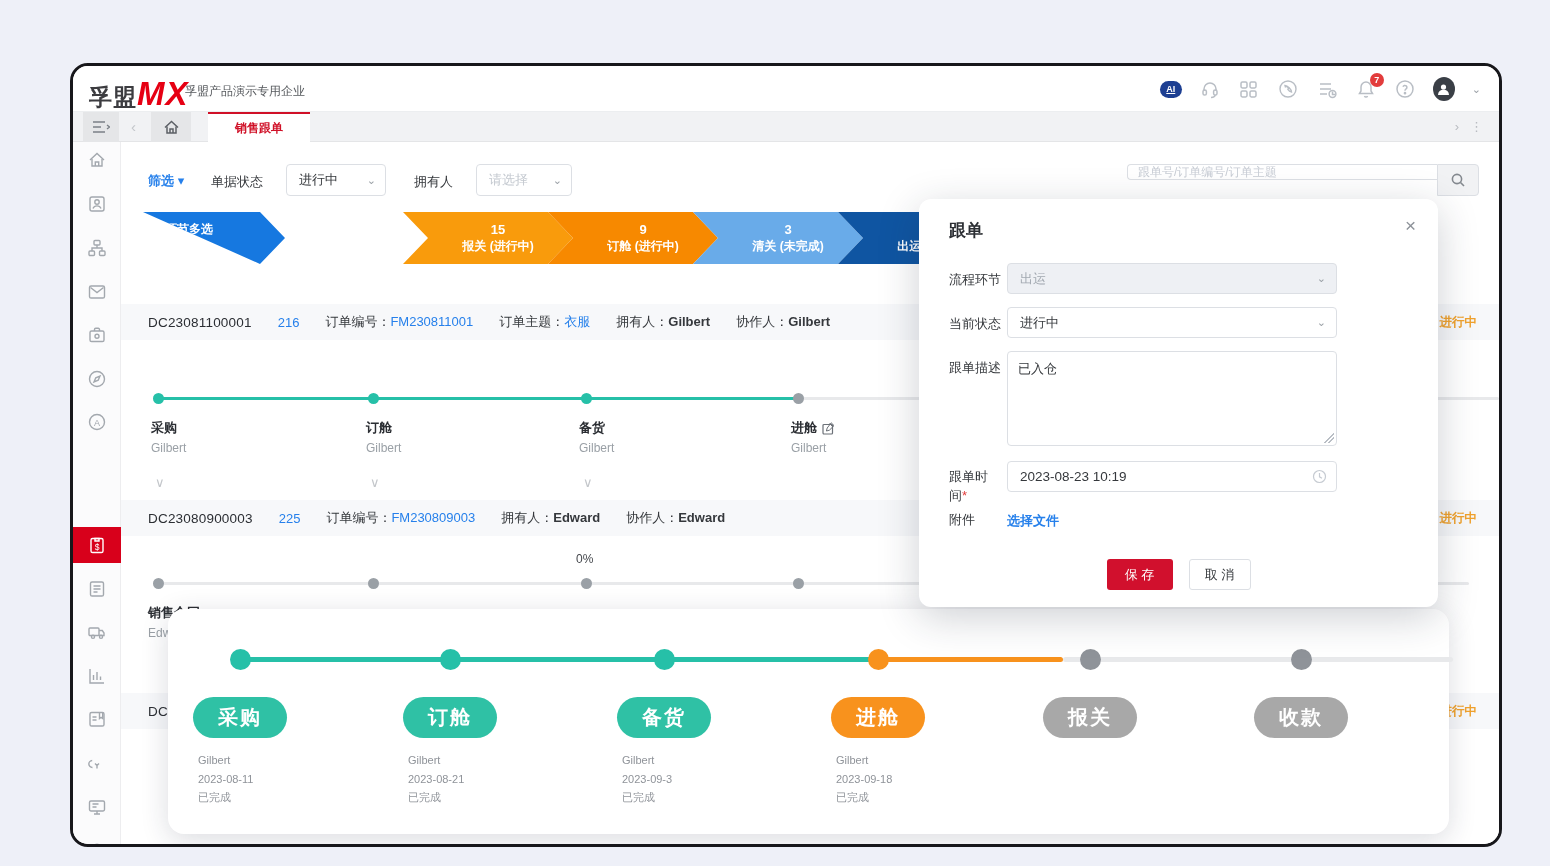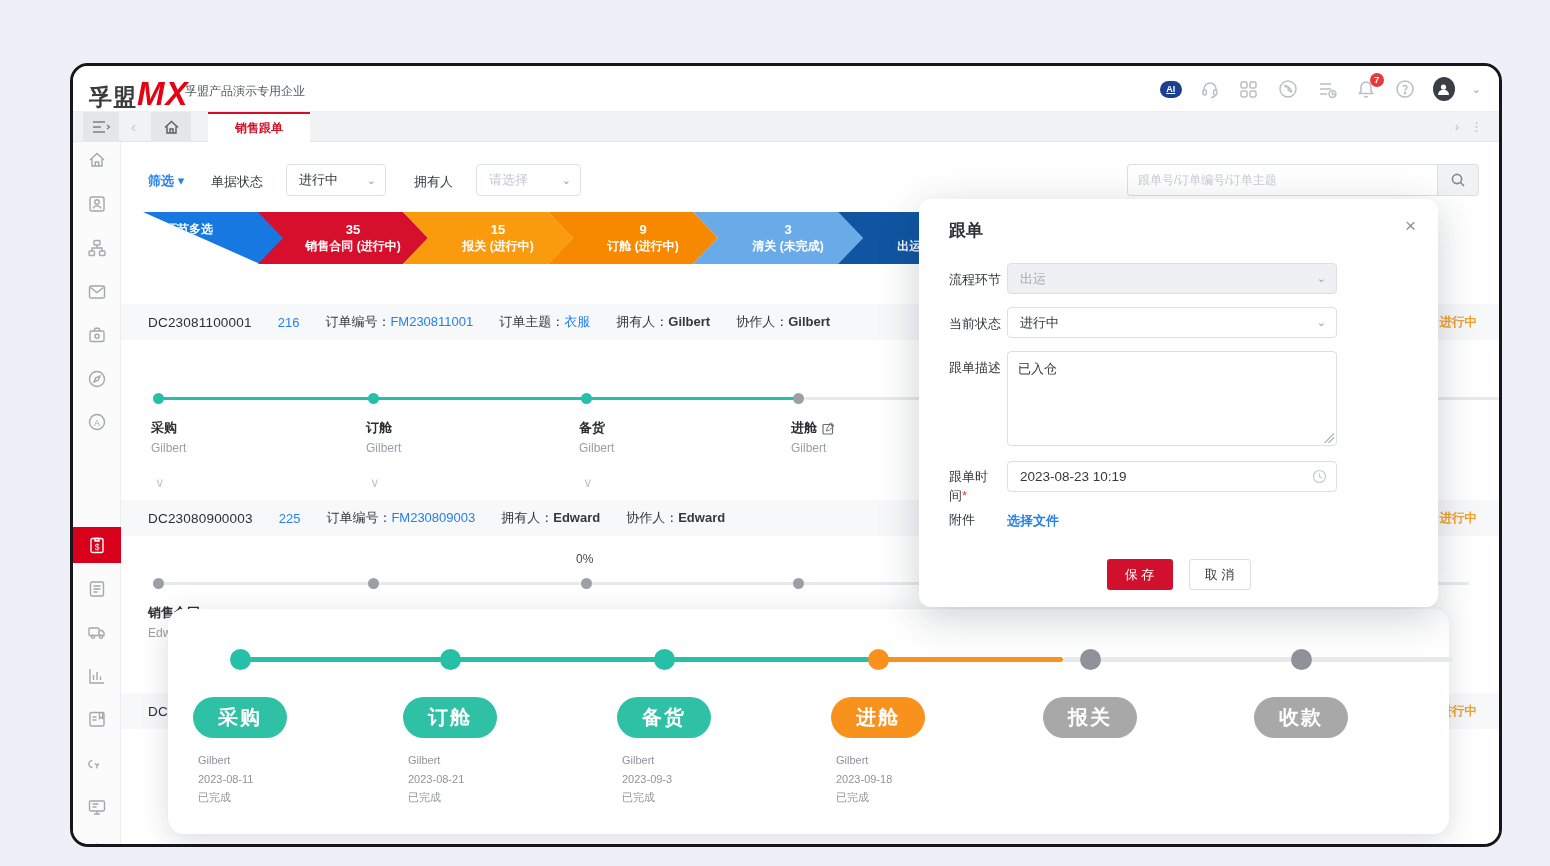--- a/index.html
+++ b/index.html
@@ -36,21 +36,21 @@
   
   .content { position:absolute; left:48px; top:76px; right:0; bottom:0; background:#fff; }
 
   .filters { position:absolute; left:0; top:22px; right:0; height:32px; }
   .flt-link { position:absolute; left:27px; top:8px; color:#2680eb; font-size:13px; font-weight:bold; cursor:pointer; }
   .flt-label { position:absolute; top:9px; font-size:13px; color:#35383c; }
   .select { position:absolute; top:0; height:32px; border:1px solid #dcdfe4; border-radius:4px; background:#fff; font-size:13px; color:#35383c; display:flex; align-items:center; padding:0 26px 0 12px; }
   .select .car { position:absolute; right:9px; color:#9aa0a6; font-size:11px; }
   .placeholder { color:#c3c8cf; }
   .search-wrap { position:absolute; right:20px; top:0; display:flex; }
-  .search-input { width:310px; height:32px; border:1px solid #dcdfe4; border-right:none; border-radius:4px 0 0 4px; padding:0 10px; font-size:12px; color:#333; outline:none; }
+  .search-input { width:310px; height:16px; border:1px solid #dcdfe4; border-right:none; border-radius:4px 0 0 4px; padding:0 10px; font-size:12px; color:#333; outline:none; }
   .search-input::placeholder { color:#c7ccd4; }
   .search-btn { width:42px; height:32px; background:#f1f2f4; border:1px solid #dcdfe4; border-radius:0 4px 4px 0; display:flex; align-items:center; justify-content:center; cursor:pointer; }
 
   
   .stagebar { position:absolute; left:0; top:70px; right:0; height:52px; }
   .arrow { position:absolute; top:0; height:52px; color:#fff; display:flex; flex-direction:column; justify-content:center; align-items:center; font-size:12px; font-weight:bold; line-height:17px;
     clip-path:polygon(0 0, calc(100% - 25px) 0, 100% 50%, calc(100% - 25px) 100%, 0 100%, 25px 50%); padding-left:20px; }
   .arrow.first { clip-path:polygon(0 0, calc(100% - 25px) 0, 100% 50%, calc(100% - 25px) 100%, 0 0%, 0 100%); padding-left:8px; align-items:flex-start; }
   .arrow .cnt { font-size:13px; }
   .a-row { display:flex; align-items:center; gap:5px; }
@@ -307,21 +307,21 @@
   <div class="content">
 
     <div class="filters">
       <span class="flt-link"><span>筛选</span> <span>▾</span></span>
       <span class="flt-label" style="left:90px">单据状态</span>
       <div class="select" style="left:165px;width:100px">
         <span>进行中</span>
           <span class="car">⌄</span>
       </div>
       <span class="flt-label" style="left:293px">拥有人</span>
-      <div class="select" style="left:355px;width:105px">
+      <div class="select" style="left:355px;width:96px">
         <span class="placeholder">请选择</span>
           <span class="car">⌄</span>
       </div>
       <div class="search-wrap">
         <input class="search-input" placeholder="跟单号/订单编号/订单主题" style="">
         <div class="search-btn">
           <svg width="16" height="16" viewBox="0 0 16 16" fill="none" stroke="#84898f" stroke-width="1.6">
               <circle cx="7" cy="7" r="4.6"></circle>
               <path d="m10.5 10.5 3.5 3.5"></path>
             </svg>
@@ -338,24 +338,20 @@
         <span class="a-row">
             <svg width="10" height="10" viewBox="0 0 10 10" fill="none" stroke="#fff" stroke-width="1.2">
               <rect x="0.8" y="0.8" width="3.4" height="3.4"></rect>
               <rect x="5.8" y="0.8" width="3.4" height="3.4"></rect>
               <rect x="0.8" y="5.8" width="3.4" height="3.4"></rect>
               <rect x="5.8" y="5.8" width="3.4" height="3.4"></rect>
             </svg>
             <span>全部</span>
           </span>
       </div>
-      <div class="arrow" style="left:137px;width:170px;background:#d50f2c">
-        <span class="cnt">35</span>
-          <span>销售合同 (进行中)</span>
-      </div>
       <div class="arrow" style="left:282px;width:170px;background:#f99b0c">
         <span class="cnt">15</span>
           <span>报关 (进行中)</span>
       </div>
       <div class="arrow" style="left:427px;width:170px;background:#f78900">
         <span class="cnt">9</span>
           <span>订舱 (进行中)</span>
       </div>
       <div class="arrow" style="left:572px;width:170px;background:#69abe9">
         <span class="cnt">3</span>

